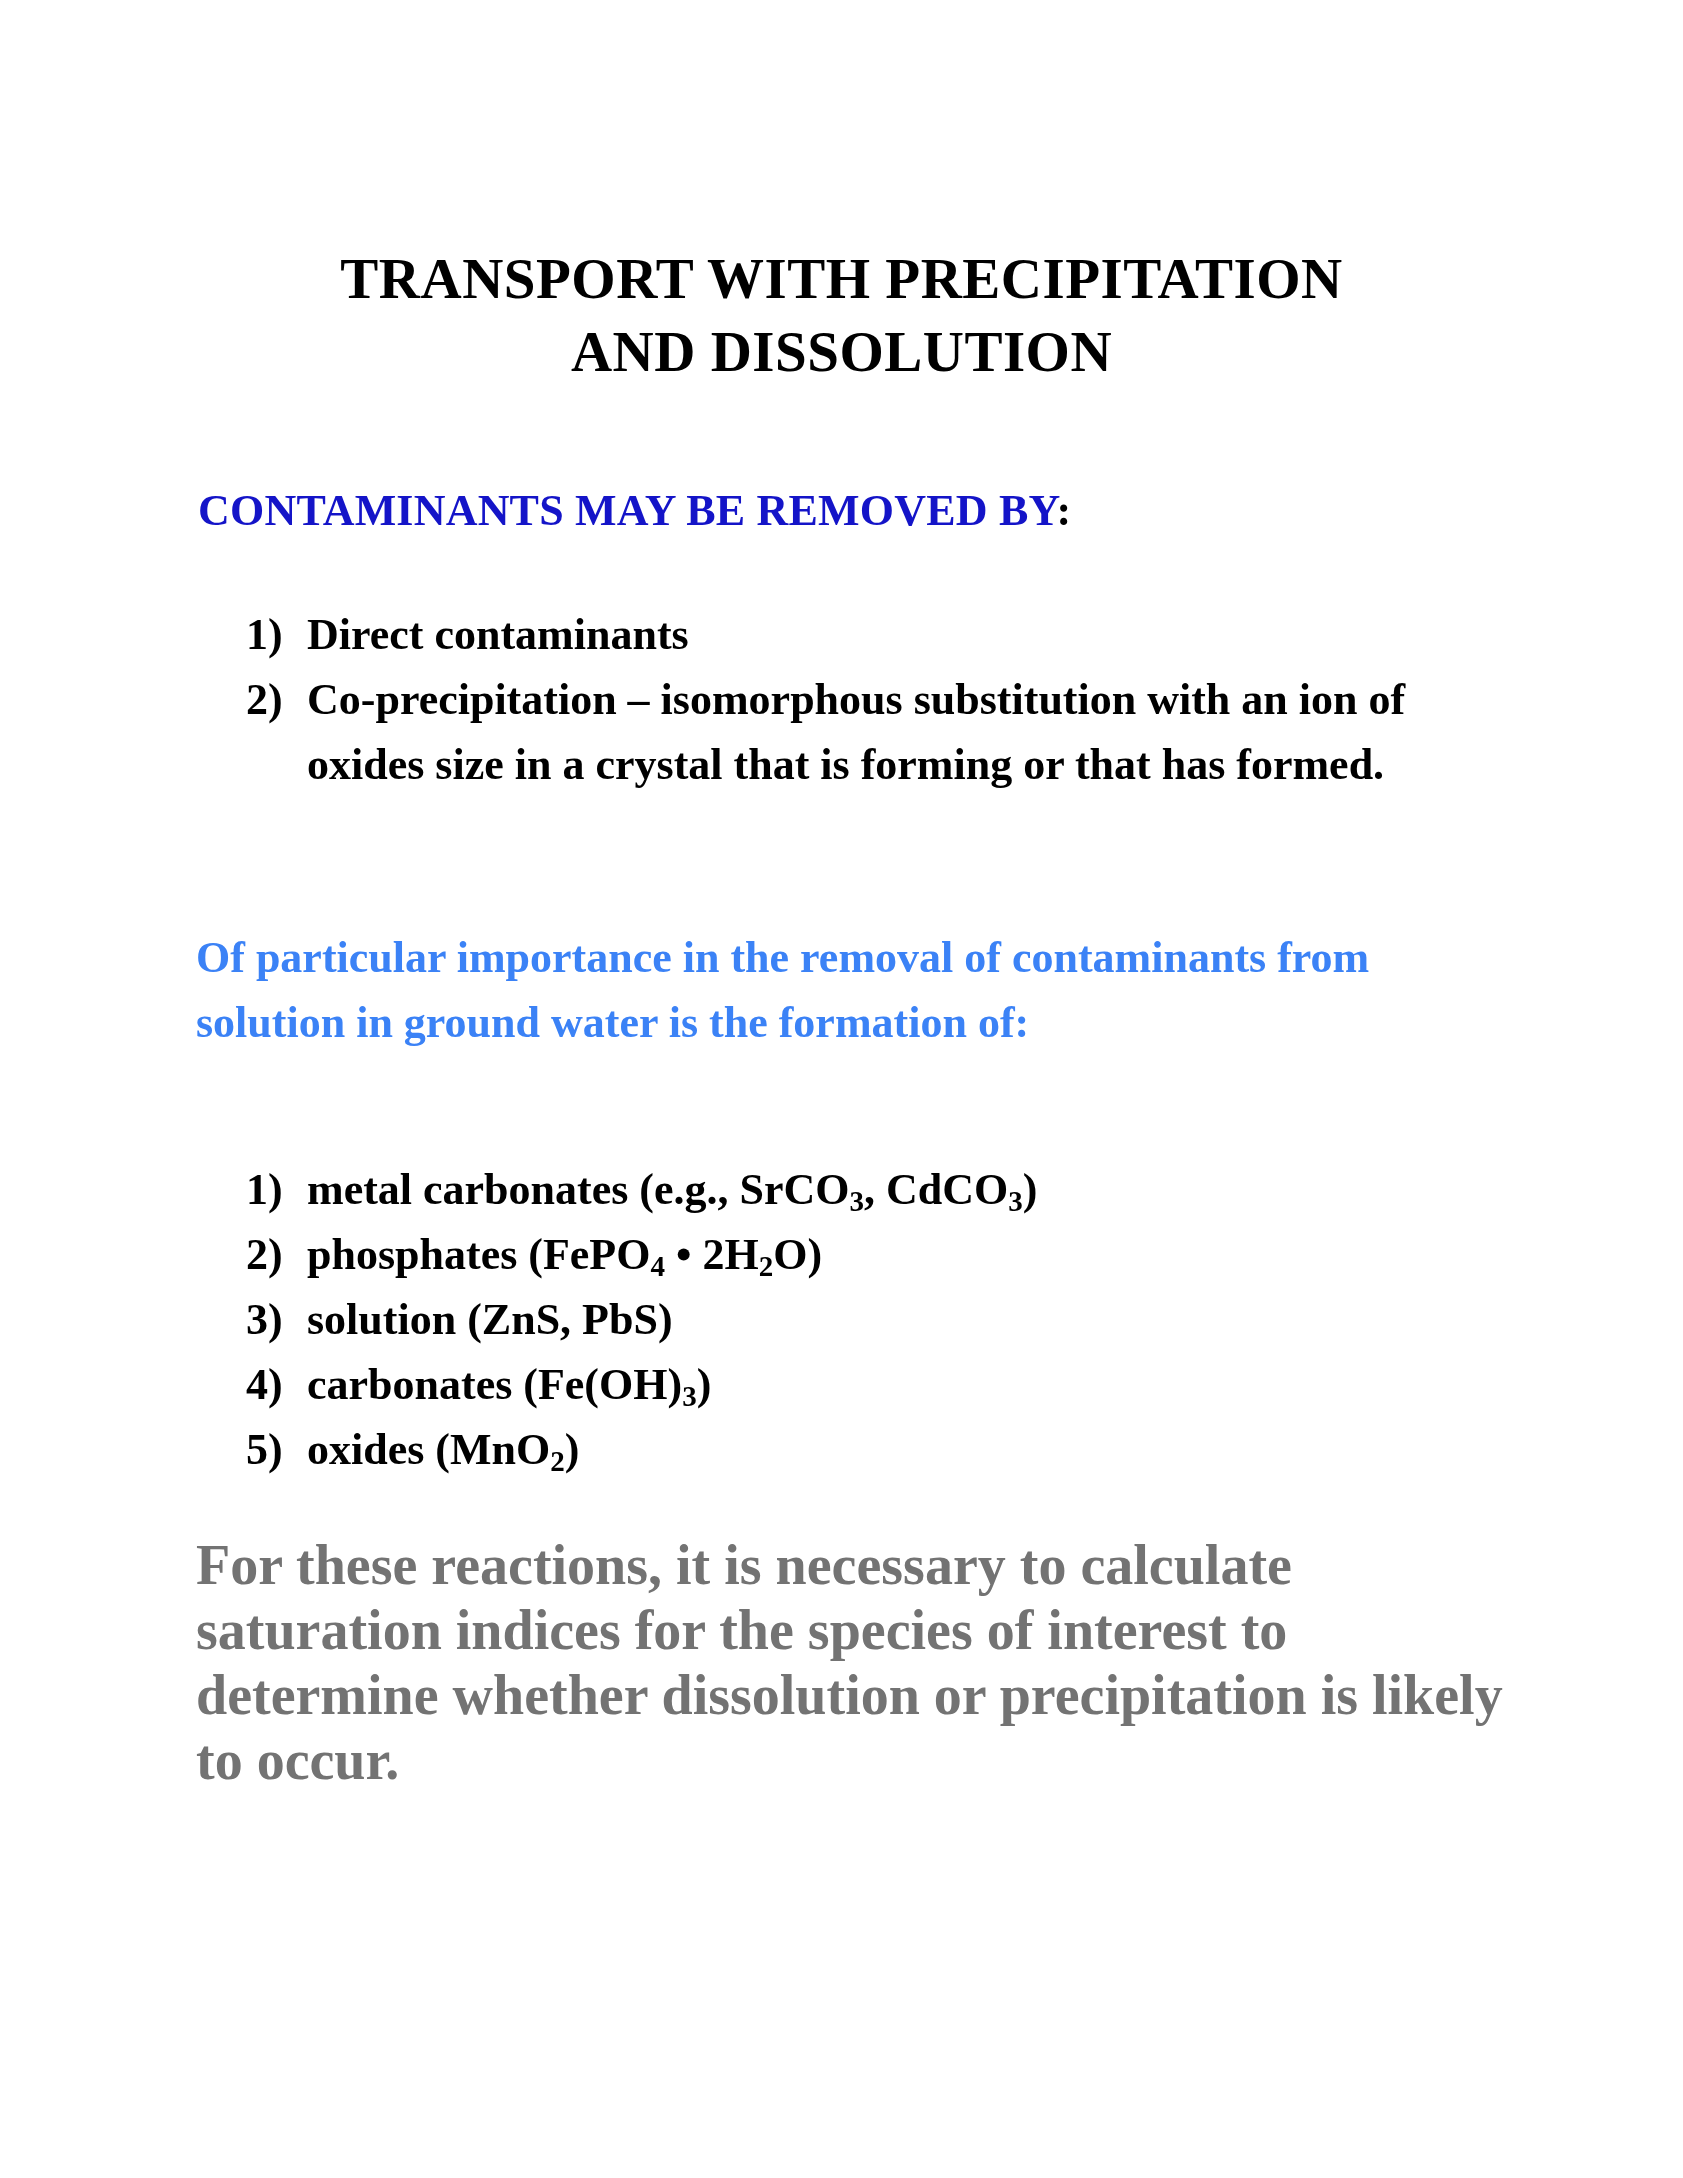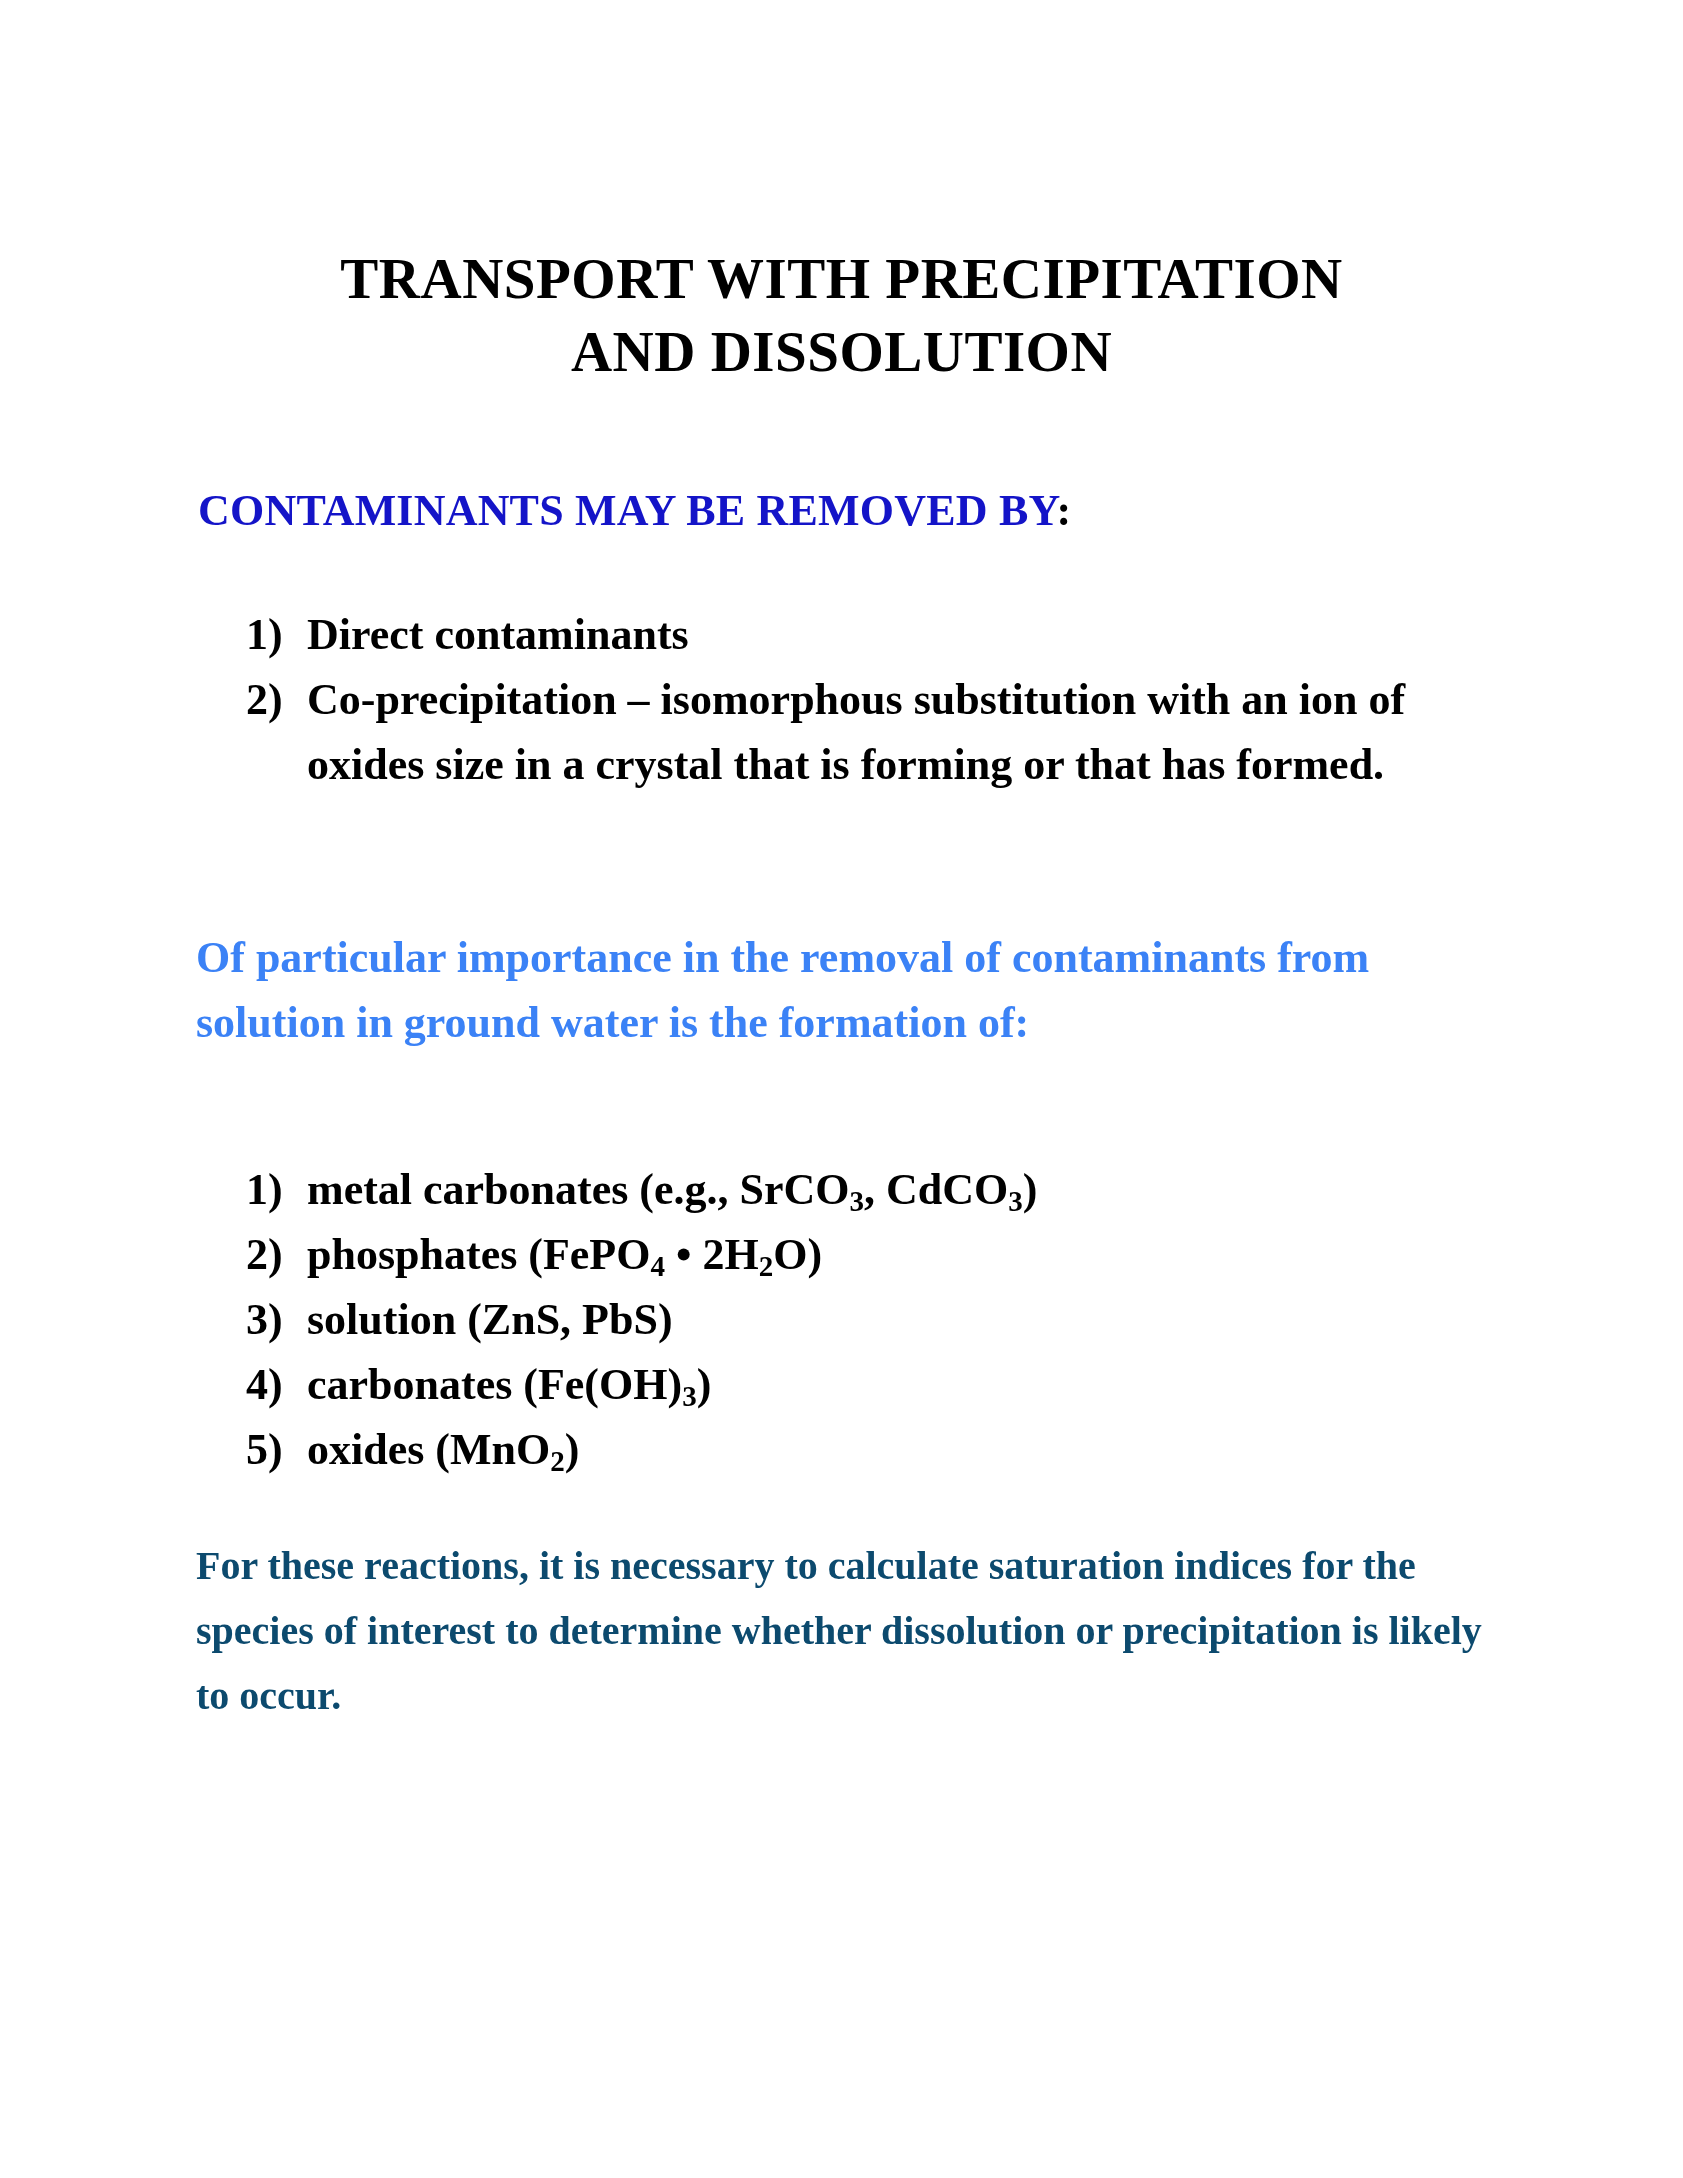--- a/index.html
+++ b/index.html
@@ -59,24 +59,24 @@
   .para-blue {
     position: absolute;
     font-size: 44px;
     font-weight: bold;
     line-height: 65px;
     color: #3b82f6;
   }
 
   .para-black {
     position: absolute;
-    font-size: 40px;
+    font-size: 56px;
     font-weight: bold;
     line-height: 65px;
-    color: #0c4a6e;
+    color: #737373;
     font-family: Liberation Serif, serif;
   }
 
   
   .num-list {
     position: absolute;
     margin: 0;
     padding: 0;
     list-style: none;
     font-size: 44px;

